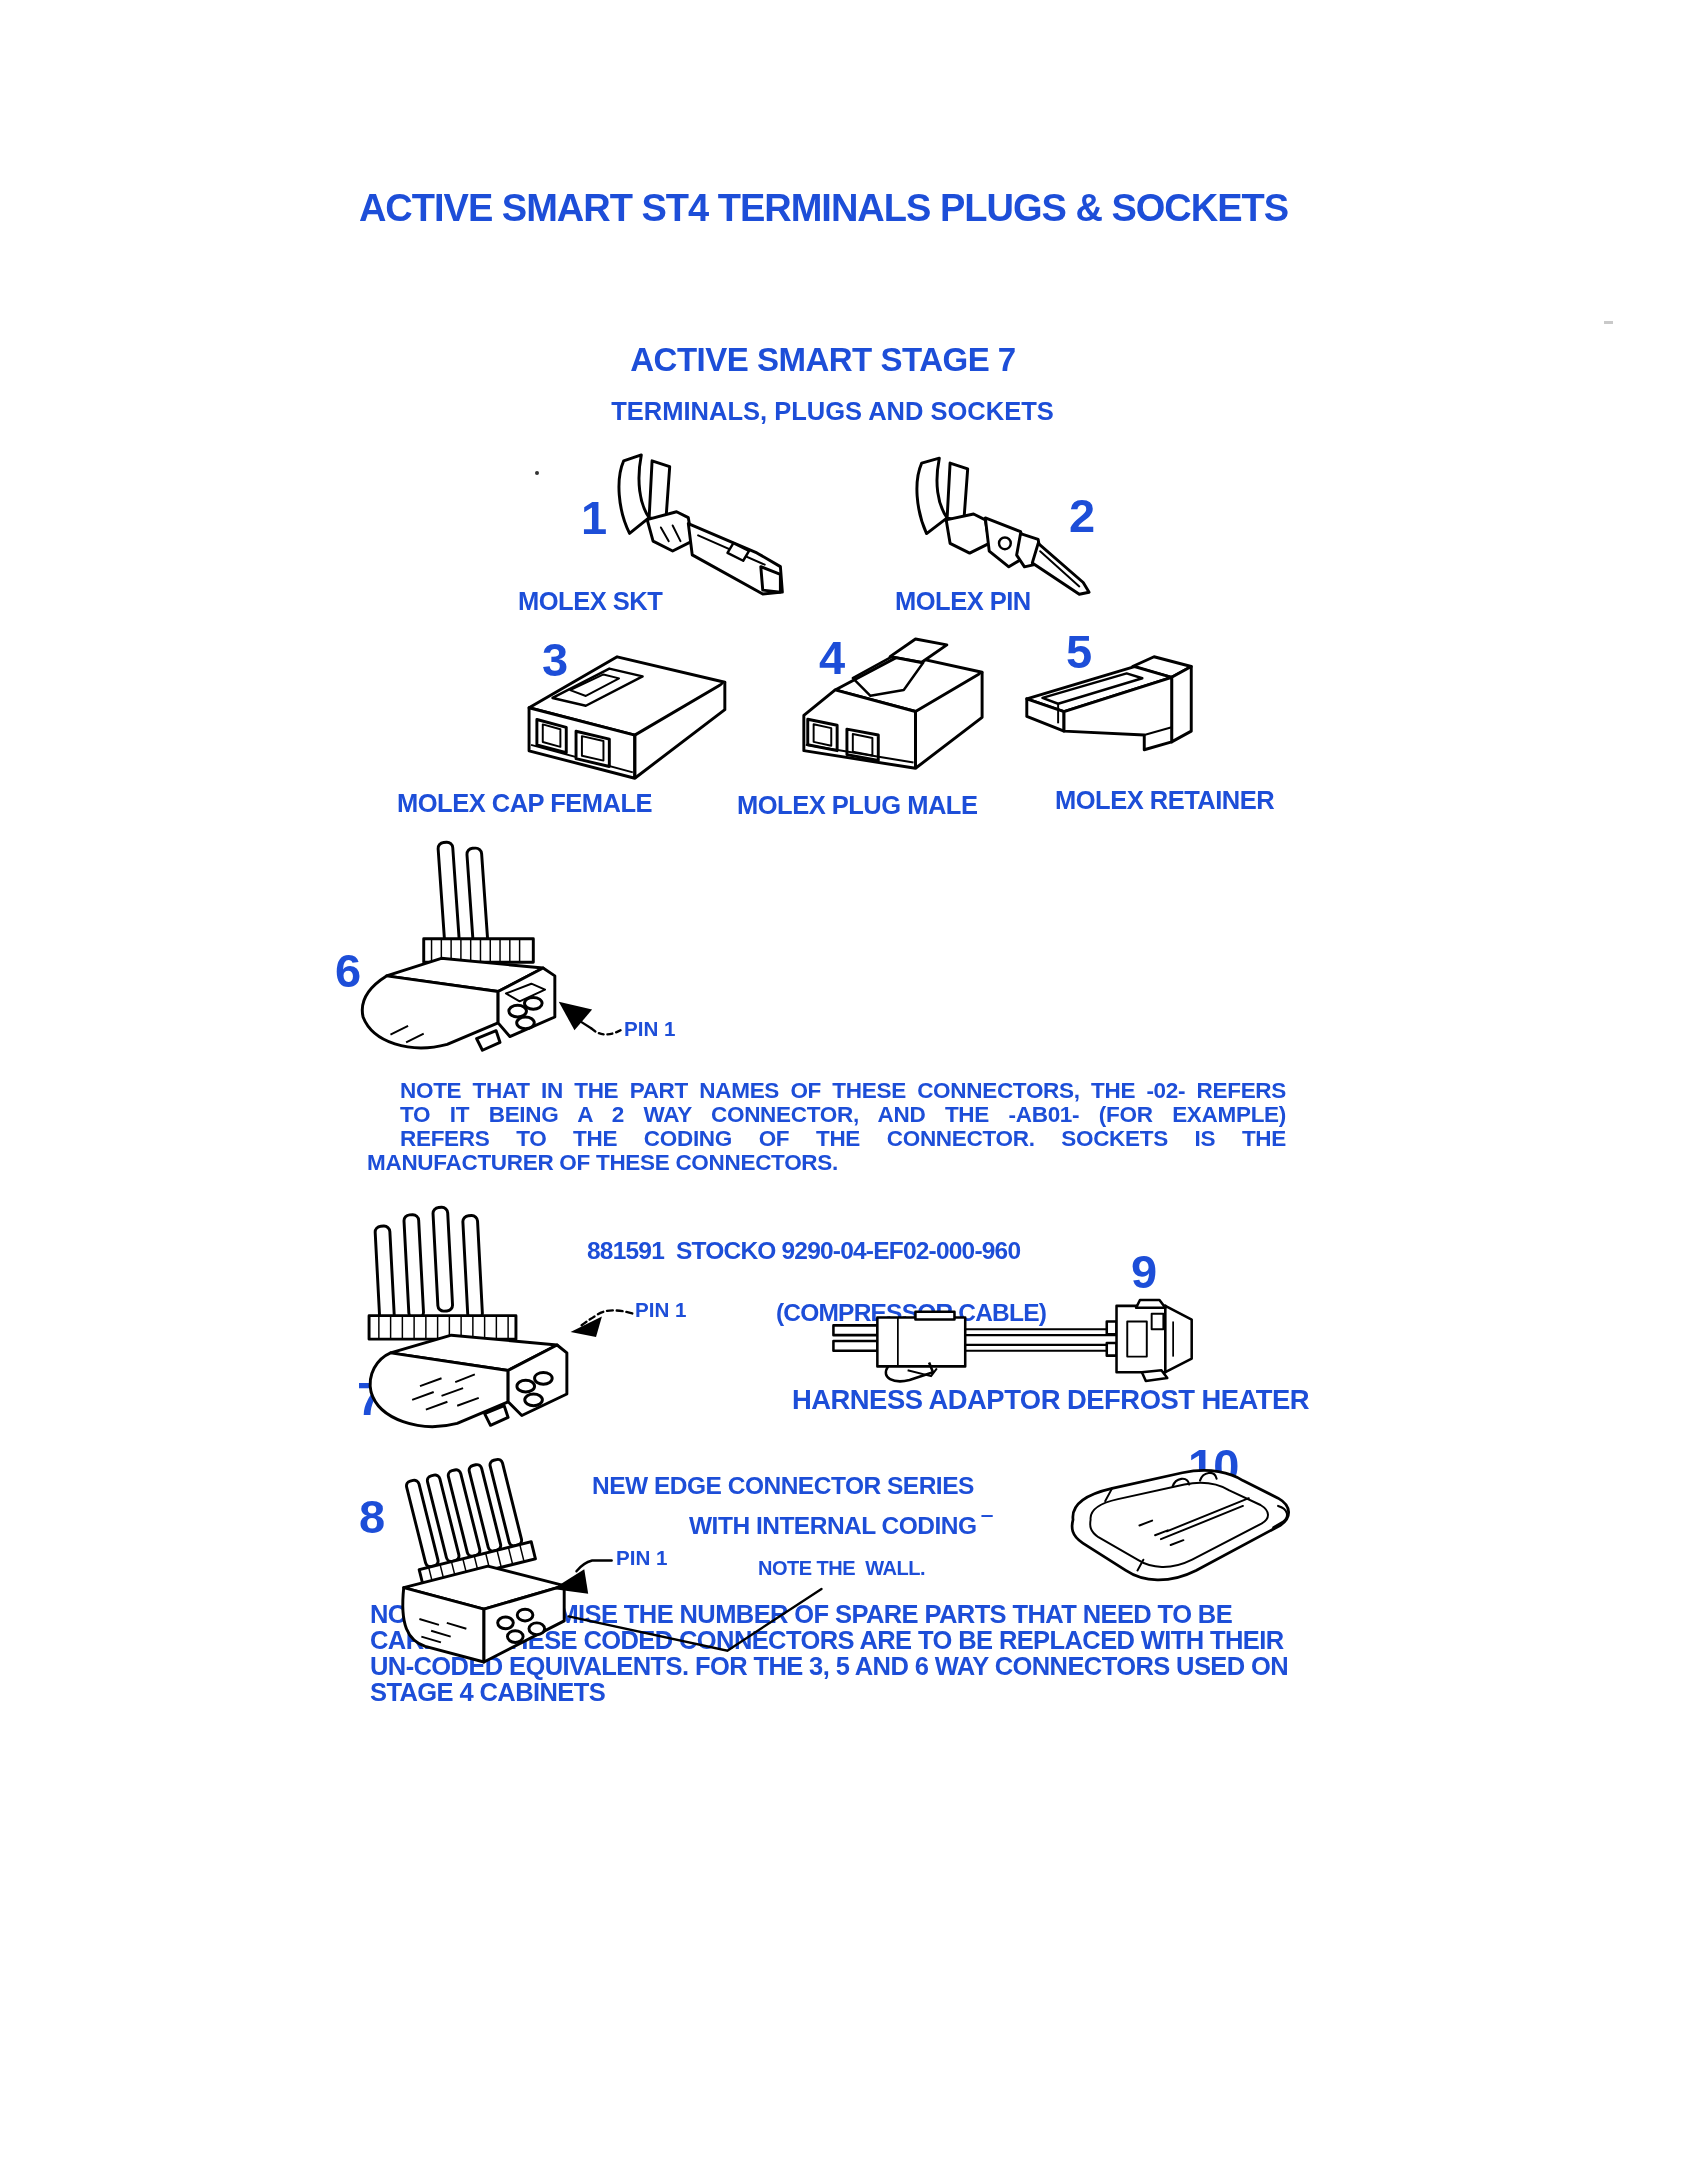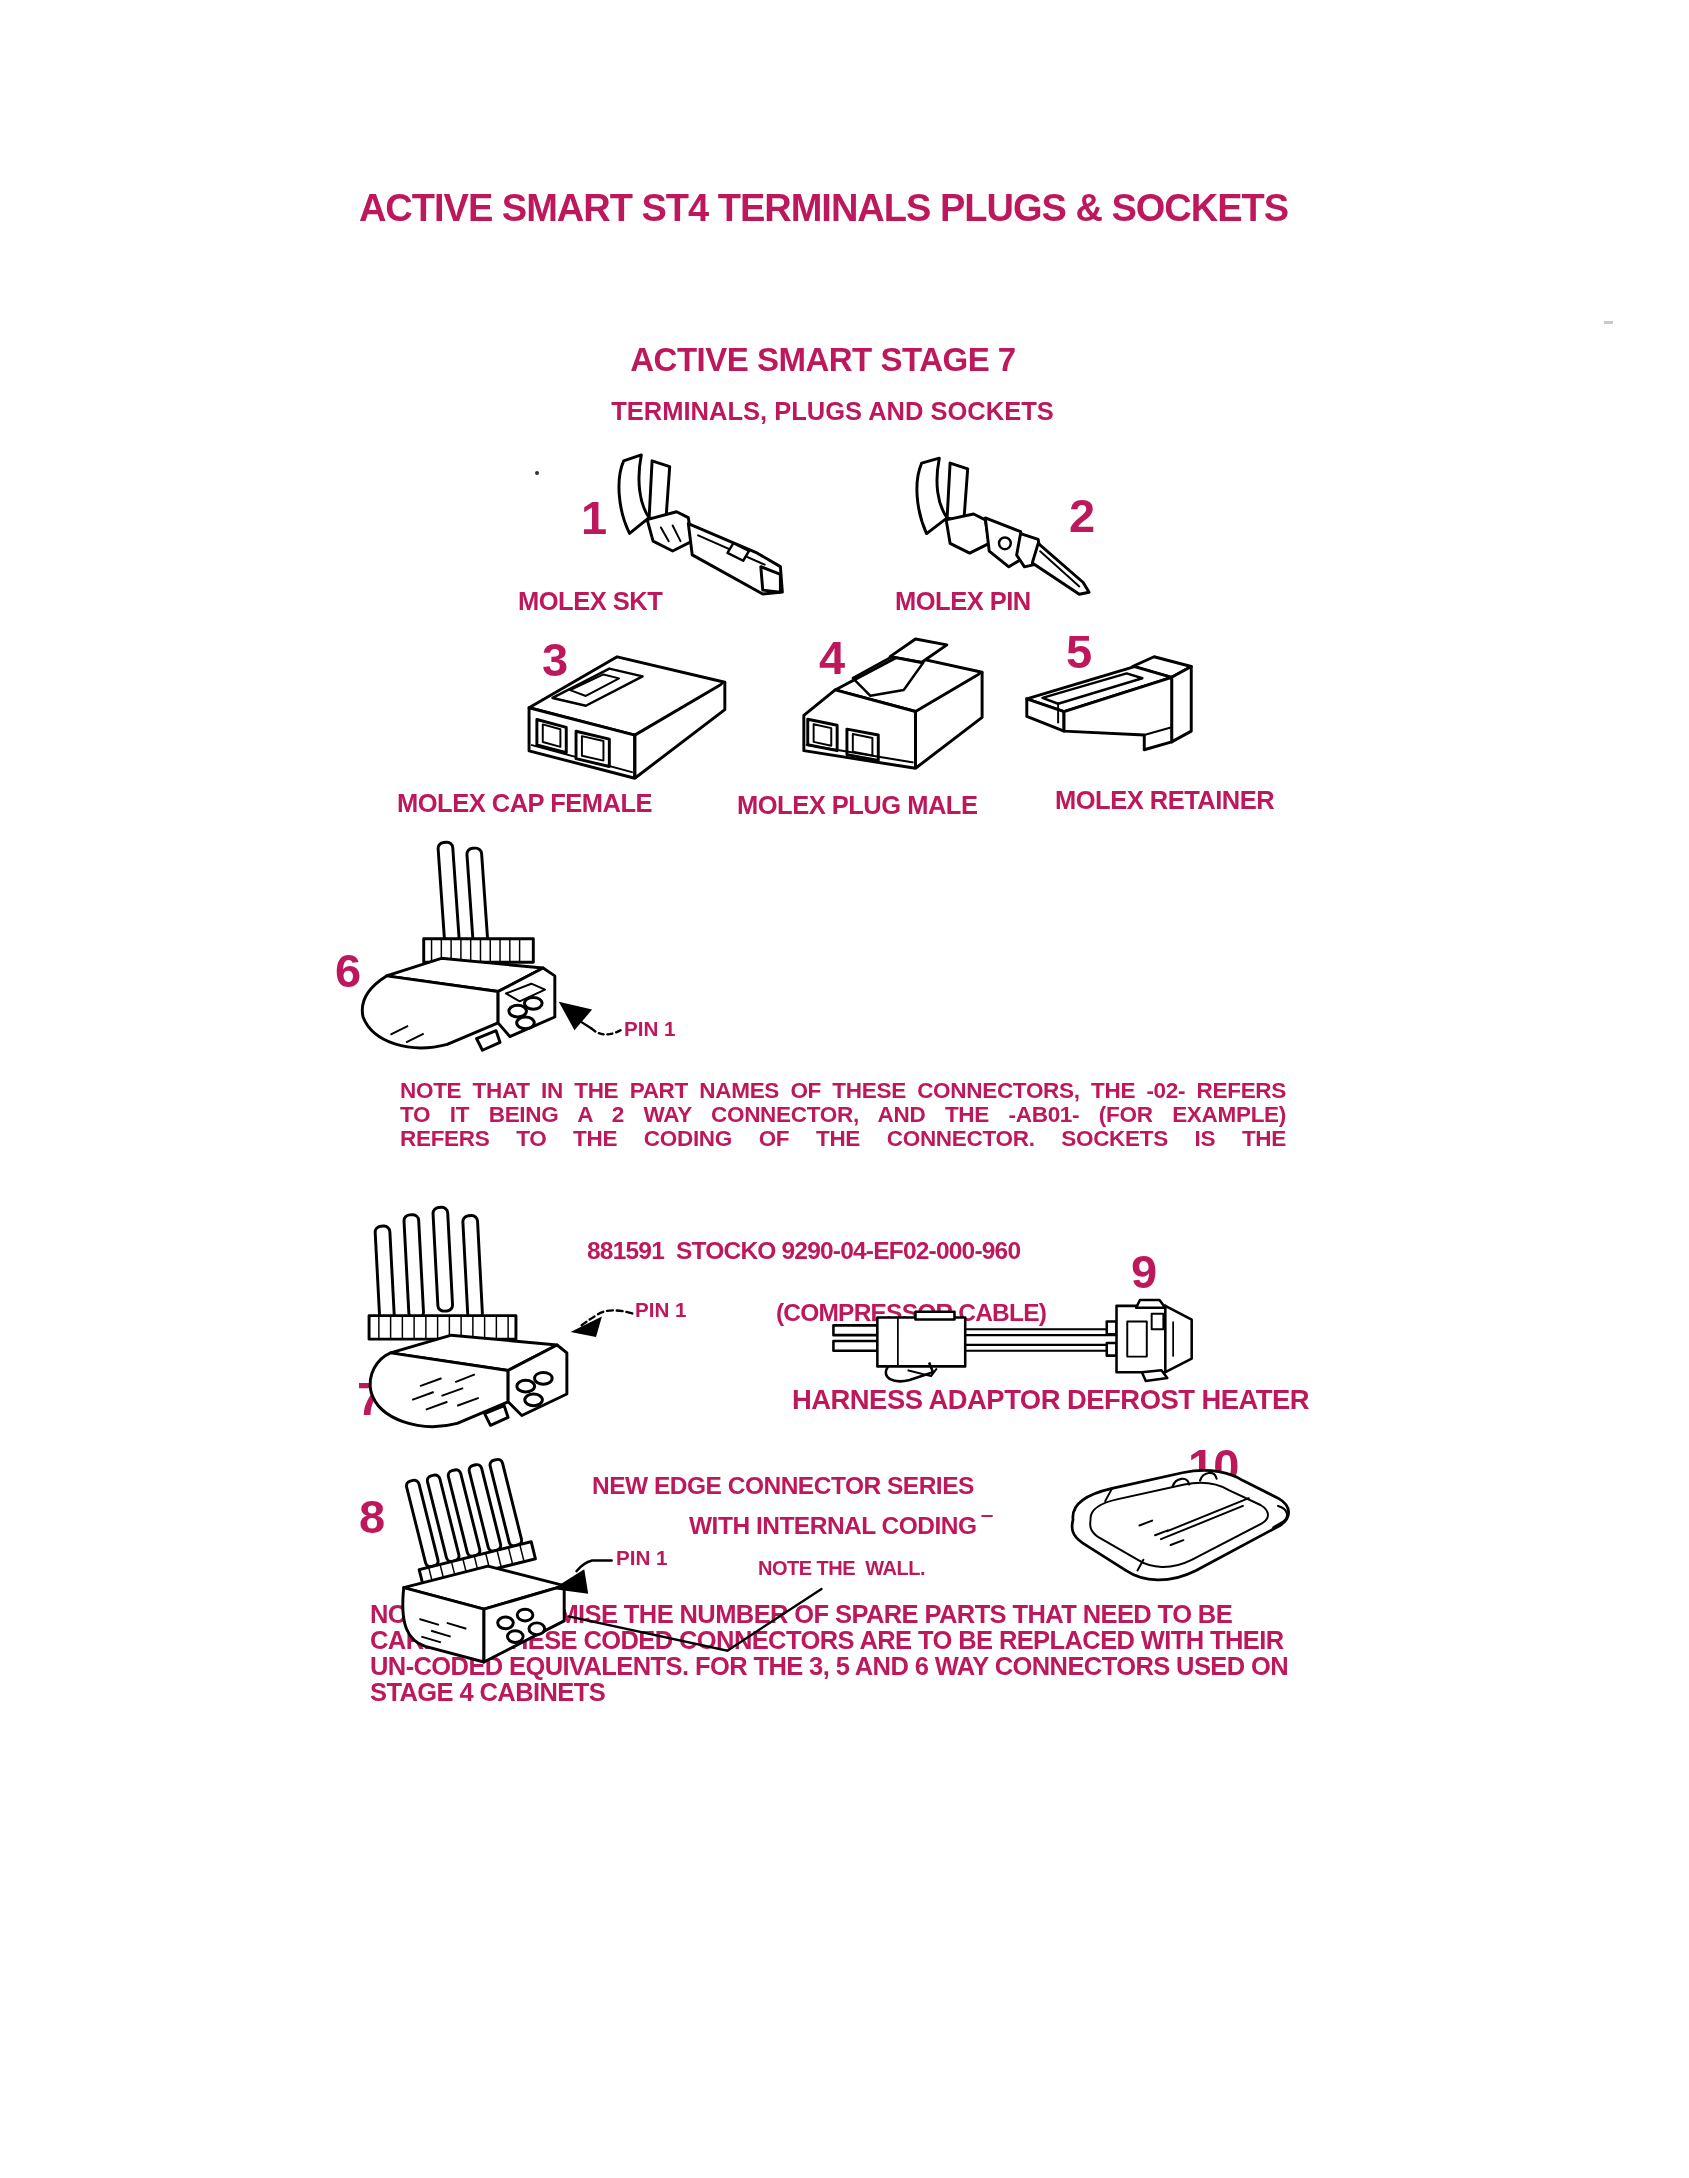--- a/index.html
+++ b/index.html
@@ -1,18 +1,18 @@
 <!DOCTYPE html>
 <html><head>
 <meta charset="utf-8">
 <style>
   html,body{margin:0;padding:0;background:#ffffff;}
   .page{
     position:relative;width:1690px;height:2179px;background:#ffffff;
-    font-family:"Liberation Sans",sans-serif;font-weight:bold;color:#be185d;
+    font-family:"Liberation Sans",sans-serif;font-weight:bold;color:#1d4ed8;
     overflow:hidden;
   }
   .t{position:absolute;white-space:pre;line-height:1.05;}
   .center{text-align:center;}
   
   .doc-title{left:314px;top:189px;width:1019px;font-size:38px;letter-spacing:-1px;}
   .stage-heading{left:372px;top:343px;width:902px;font-size:33px;letter-spacing:-0.5px;}
   .sub-heading{left:372px;top:398px;width:921px;font-size:25.5px;}
   
   .num{font-size:47px;letter-spacing:-1px;}
@@ -98,20 +98,21 @@
   <div class="t pinlbl pin8">PIN 1</div>
 
   <div class="t cap8-1">NEW EDGE CONNECTOR SERIES</div>
   <div class="t cap8-2">WITH INTERNAL CODING ‾</div>
   <div class="t cap8-3">NOTE THE  WALL.</div>
 
   <div class="note1">
     <div class="jline">NOTE THAT IN THE PART NAMES OF THESE CONNECTORS, THE -02- REFERS</div>
     <div class="jline">TO IT BEING A 2 WAY CONNECTOR, AND THE -AB01- (FOR EXAMPLE)</div>
     <div class="jline">REFERS TO THE CODING OF THE CONNECTOR. SOCKETS IS THE</div>
+    <div class="lastline">MANUFACTURER OF THESE CONNECTORS.</div>
   </div>
   <div class="note2">
     <div>NOTE :  TO MINIMISE THE NUMBER OF SPARE PARTS THAT NEED TO BE</div>
     <div>CARRIED, THESE CODED CONNECTORS ARE TO BE REPLACED WITH THEIR</div>
     <div>UN-CODED EQUIVALENTS. FOR THE 3, 5 AND 6 WAY CONNECTORS USED ON</div>
     <div>STAGE 4 CABINETS</div>
   </div>
 
   <div class="fig" style="left:608px;top:449px;">
     <svg width="191" height="152" viewBox="0 0 195 155">

